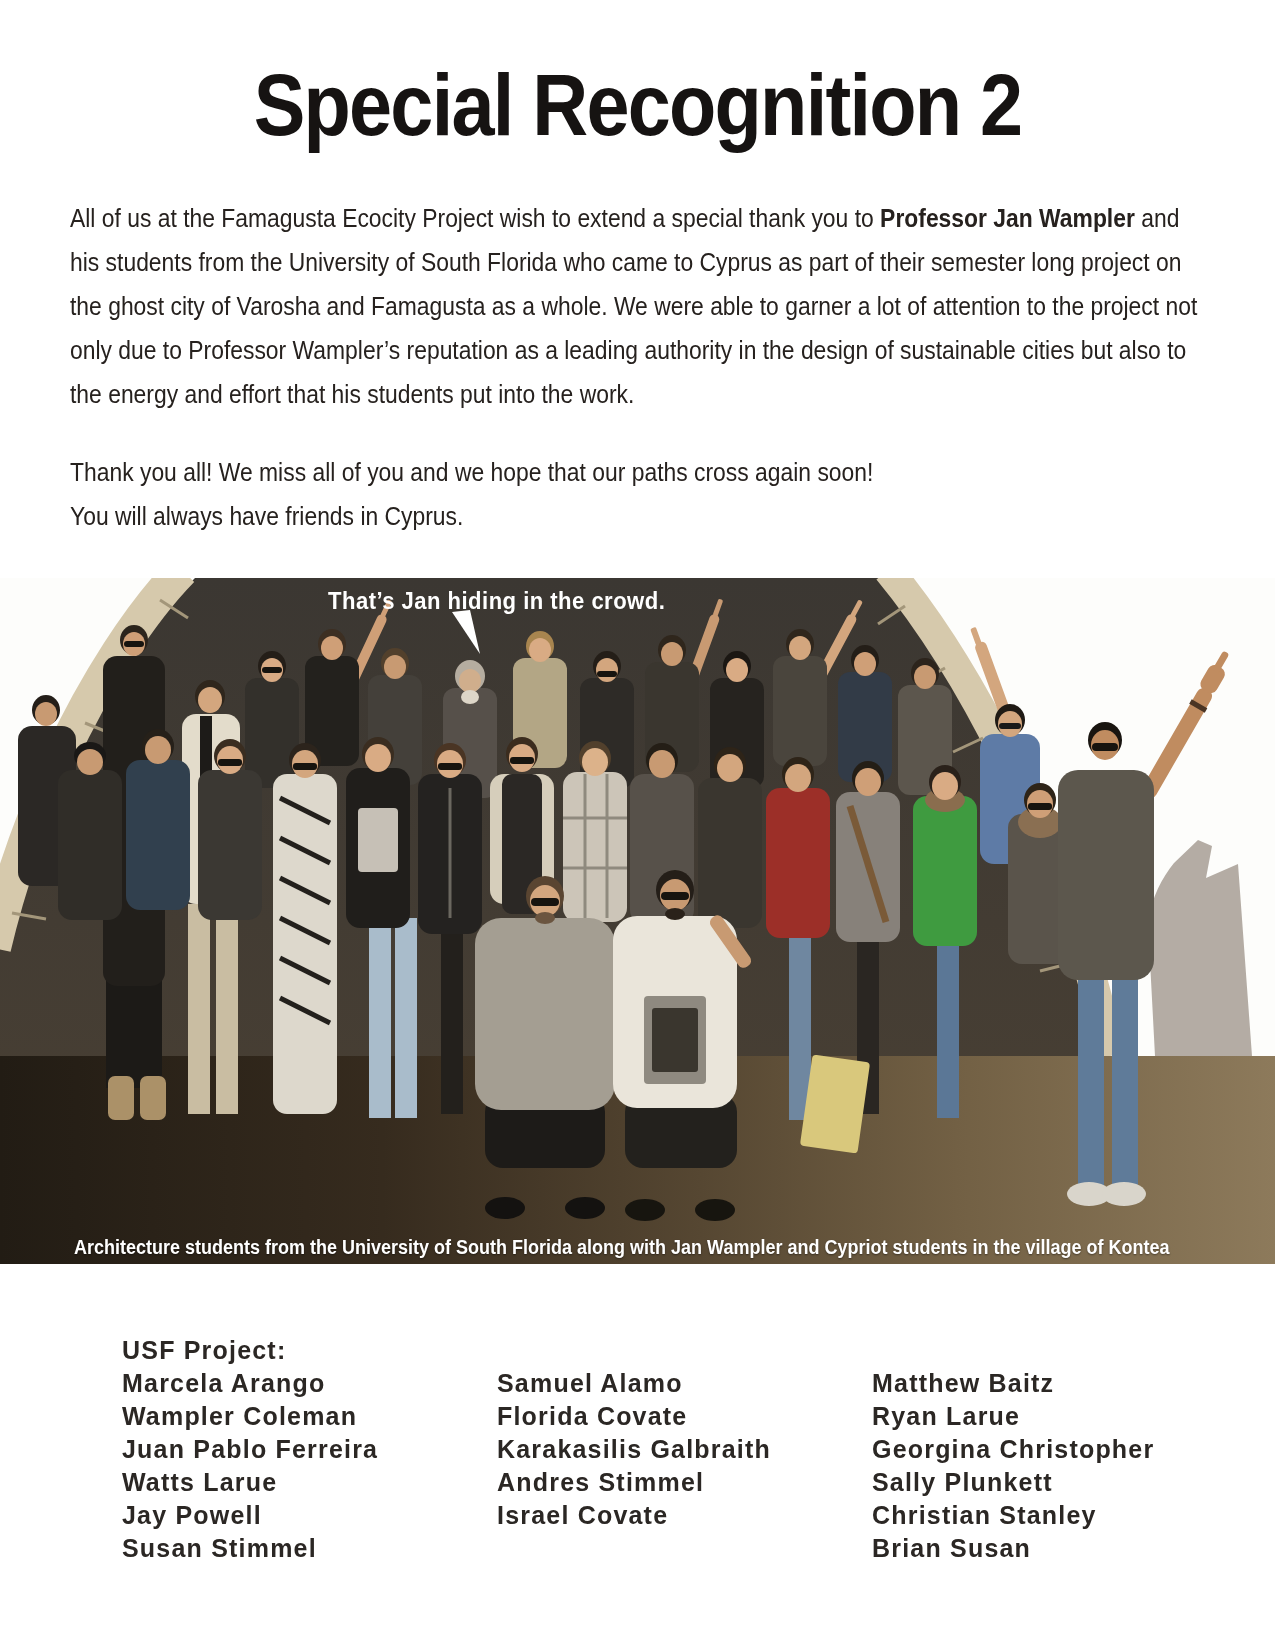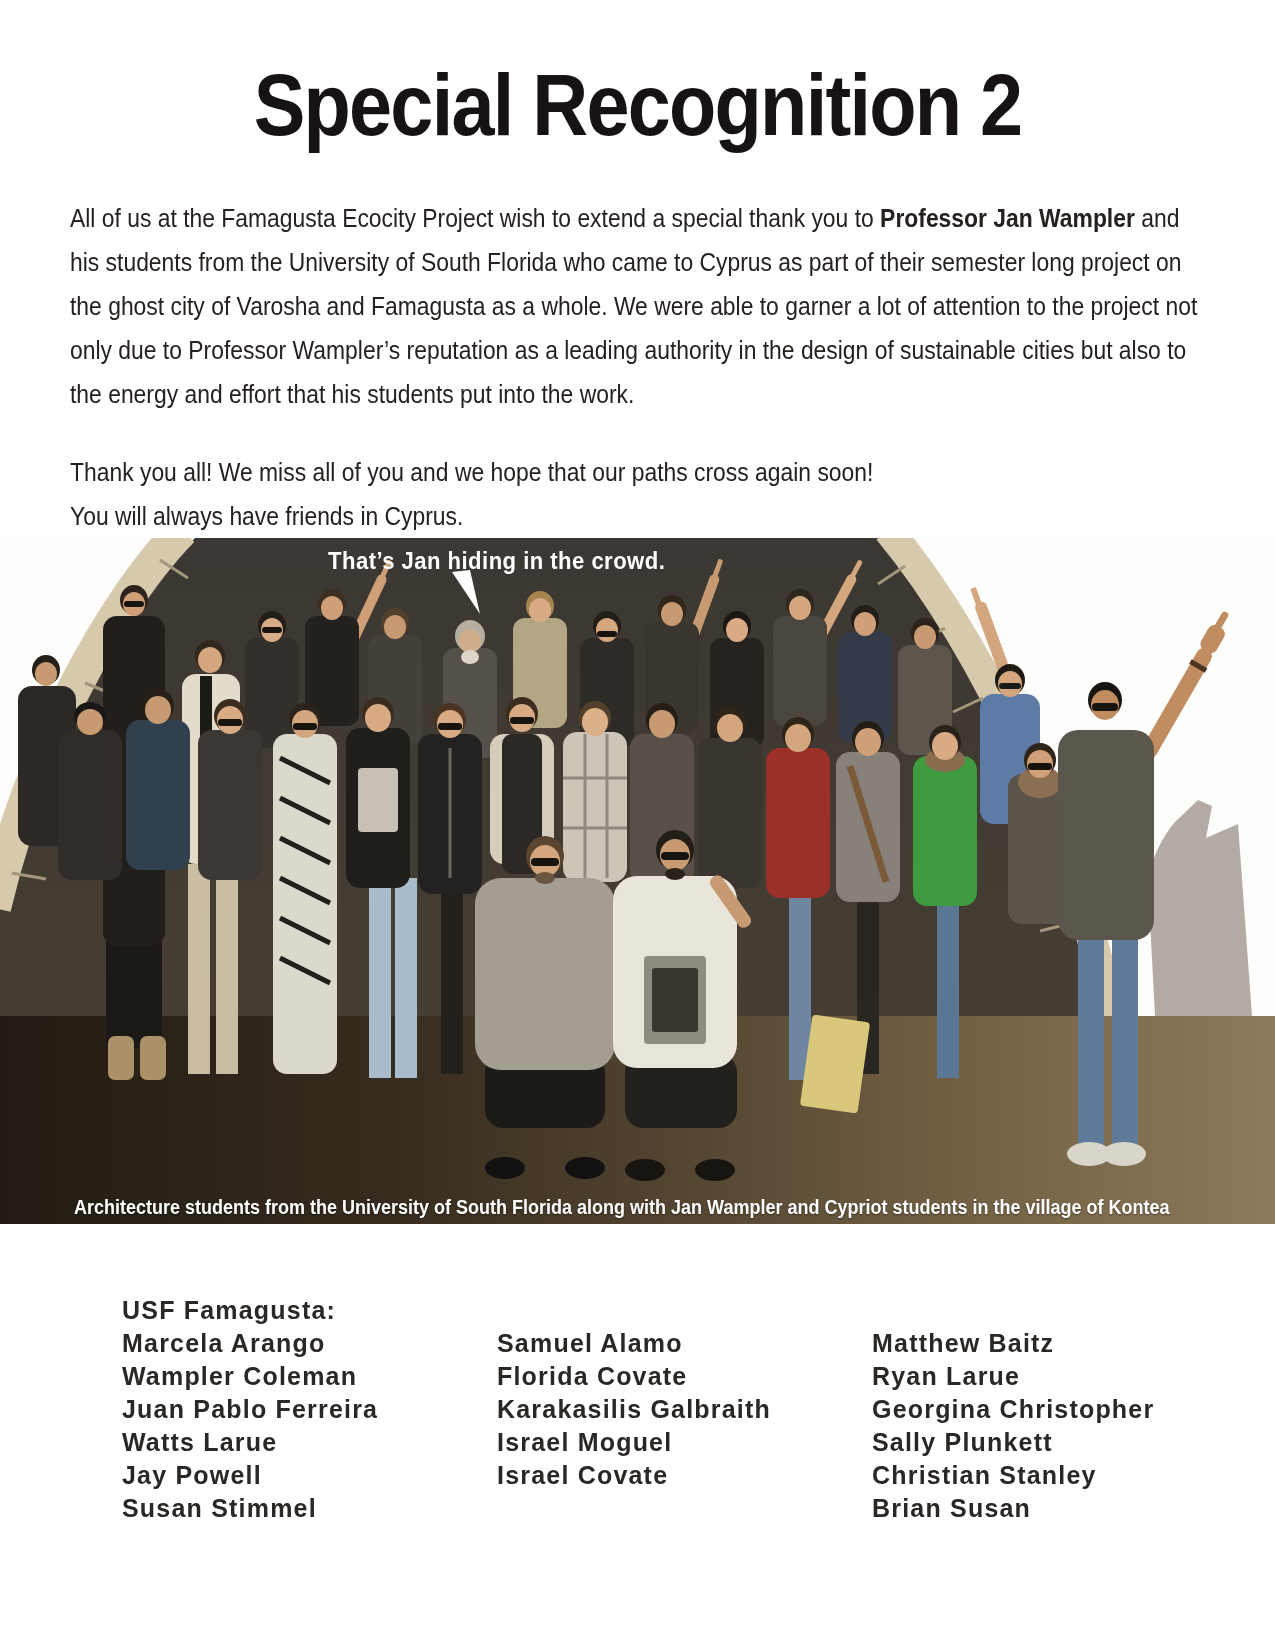--- a/index.html
+++ b/index.html
@@ -13,21 +13,21 @@
     font-size:88px;font-weight:bold;letter-spacing:-2px;color:#161312;
     transform:scaleX(.88);transform-origin:50% 0;white-space:nowrap;
   }
   .intro{
     width:1292px;margin:40px 0 0 70px;
     font-size:26px;line-height:44px;color:#26211e;
     transform:scaleX(.88);transform-origin:0 0;
   }
   .intro .b{font-weight:bold;}
   .thanks{margin-top:34px;}
-  .photo{position:relative;width:1275px;height:686px;background:#b91c1c;}
+  .photo{position:relative;width:1275px;height:686px;margin-top:40px;background:#b91c1c;}
   .photo svg{display:block;}
   .annotation{
     position:absolute;left:328px;top:9px;
     font-size:24px;font-weight:bold;color:#ffffff;letter-spacing:.5px;
     transform:scaleX(.92);transform-origin:0 0;white-space:nowrap;
   }
   .caption{
     position:absolute;left:74px;bottom:5px;
     font-size:20px;font-weight:bold;color:#ffffff;
     transform:scaleX(.90);transform-origin:0 0;white-space:nowrap;
@@ -351,33 +351,33 @@
 
     <polygon points="452,34 470,32 480,76" fill="#ffffff"></polygon>
   </svg>
 
   <div class="annotation">That’s Jan hiding in the crowd.</div>
   <div class="caption">Architecture students from the University of South Florida along with Jan Wampler and Cypriot students in the village of Kontea</div>
 </div>
 
 <div class="students">
   <div class="col">
-    <div class="name">USF Famagusta:</div>
+    <div class="name">USF Project:</div>
     <div class="name">Marcela Arango</div>
     <div class="name">Wampler Coleman</div>
     <div class="name">Juan Pablo Ferreira</div>
     <div class="name">Watts Larue</div>
     <div class="name">Jay Powell</div>
     <div class="name">Susan Stimmel</div>
   </div>
   <div class="col offset">
     <div class="name">Samuel Alamo</div>
     <div class="name">Florida Covate</div>
     <div class="name">Karakasilis Galbraith</div>
-    <div class="name">Israel Moguel</div>
+    <div class="name">Andres Stimmel</div>
     <div class="name">Israel Covate</div>
   </div>
   <div class="col offset">
     <div class="name">Matthew Baitz</div>
     <div class="name">Ryan Larue</div>
     <div class="name">Georgina Christopher</div>
     <div class="name">Sally Plunkett</div>
     <div class="name">Christian Stanley</div>
     <div class="name">Brian Susan</div>
   </div>

